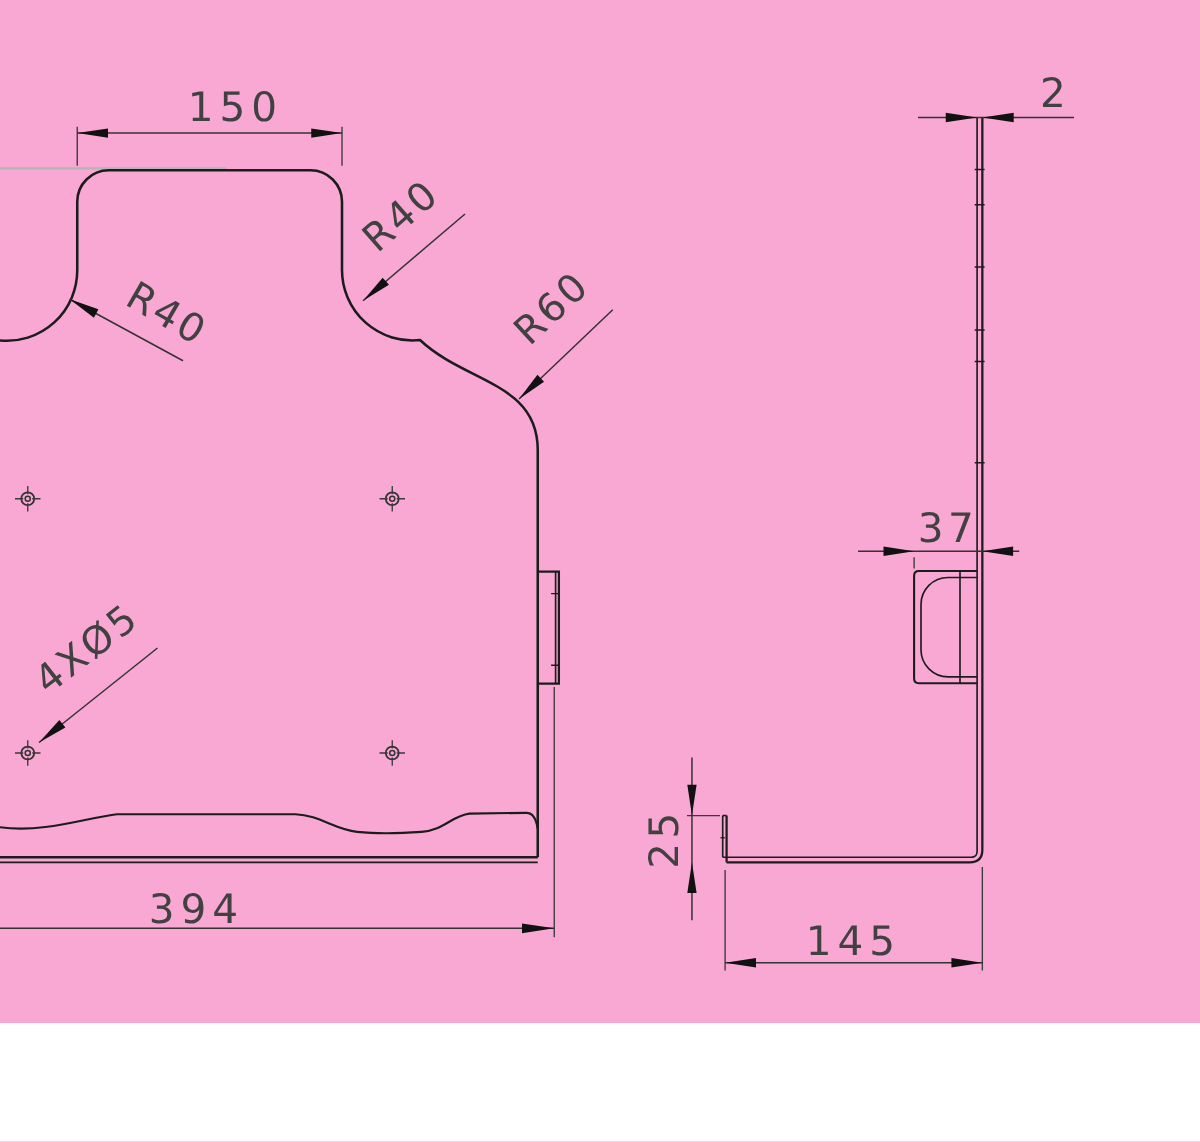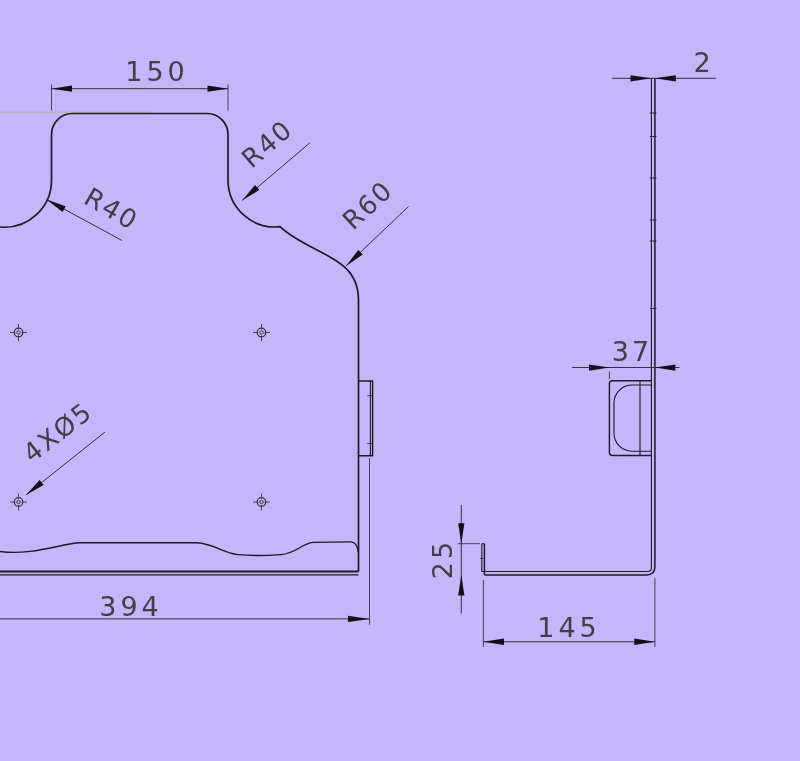--- a/index.html
+++ b/index.html
@@ -1,16 +1,16 @@
 <!DOCTYPE html>
 <html><head>
 <meta charset="utf-8">
 <style>
   html,body{margin:0;padding:0;background:#ffffff;}
-  .stage{position:relative;width:800px;height:761px;background:#c4b5fd;overflow:hidden;
+  .stage{position:relative;width:800px;height:682px;background:#f9a8d4;overflow:hidden;
          font-family:"DejaVu Sans",sans-serif;}
   svg{display:block;}
   .obj{fill:none;stroke:#1c1c1c;stroke-width:1.7;}
   .obj-thin{fill:none;stroke:#1c1c1c;stroke-width:1.1;}
   .obj-aux{fill:none;stroke:#b5b5b5;stroke-width:1.5;}
   .dim{fill:none;stroke:#333333;stroke-width:1;}
   .dim-ext{fill:none;stroke:#3a3a3a;stroke-width:0.9;}
   .arrow{fill:#111111;stroke:none;}
   .dim-text{font-size:27px;fill:#414141;letter-spacing:4px;}
   .dim-text-1{font-size:27px;fill:#414141;}

